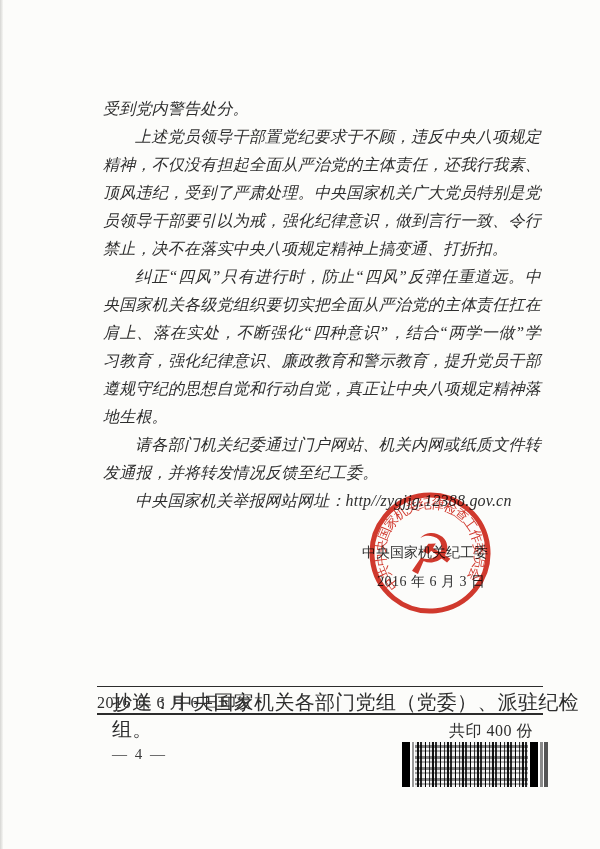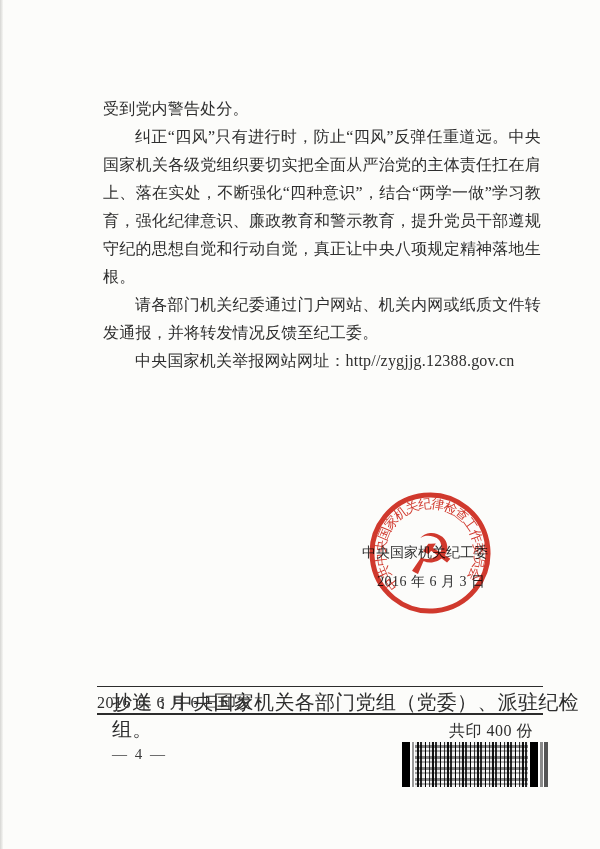--- a/index.html
+++ b/index.html
@@ -14,20 +14,21 @@
   }
   
   .page::before {
     content:""; position:absolute; left:0; top:0; width:3px; height:100%;
     background:linear-gradient(90deg,#c9c9c6,#f4f4f1); opacity:.75; pointer-events:none;
   }
   .body-text {
     position:absolute; left:103px; top:95px; width:438px;
     font-size:16px; line-height:28px; letter-spacing:.2px;
     text-align:justify;
+    font-style:italic;
   }
   .body-text p { margin:0; }
   .body-text p.indent { text-indent:2em; }
   .signature { position:absolute; left:362px; top:540px; font-size:14px; line-height:26px; }
   .signature .sig-date { padding-left:15px; margin-top:3px; letter-spacing:.5px; }
   .seal {
     position:absolute; left:367px; top:490px; width:126px; height:126px;
     mix-blend-mode:multiply; opacity:.92; pointer-events:none;
   }
   .footer-cc { position:absolute; left:112px; top:689px; font-size:20px; letter-spacing:.3px; }
@@ -63,20 +64,21 @@
     background-blend-mode:normal, multiply, normal;
   }
 </style>
 </head>
 <body>
 
 <div class="page">
 
   <div class="body-text">
     <p>受到党内警告处分。</p>
+    <p class="indent">上述党员领导干部置党纪要求于不顾，违反中央八项规定精神，不仅没有担起全面从严治党的主体责任，还我行我素、顶风违纪，受到了严肃处理。中央国家机关广大党员特别是党员领导干部要引以为戒，强化纪律意识，做到言行一致、令行禁止，决不在落实中央八项规定精神上搞变通、打折扣。</p>
     <p class="indent">纠正“四风”只有进行时，防止“四风”反弹任重道远。中央国家机关各级党组织要切实把全面从严治党的主体责任扛在肩上、落在实处，不断强化“四种意识”，结合“两学一做”学习教育，强化纪律意识、廉政教育和警示教育，提升党员干部遵规守纪的思想自觉和行动自觉，真正让中央八项规定精神落地生根。</p>
     <p class="indent">请各部门机关纪委通过门户网站、机关内网或纸质文件转发通报，并将转发情况反馈至纪工委。</p>
     <p class="indent">中央国家机关举报网站网址：http//zygjjg.12388.gov.cn</p>
   </div>
 
   <div class="signature">
     <div class="sig-org">中央国家机关纪工委</div>
     <div class="sig-date">2016 年 6 月 3 日</div>
   </div>
 

